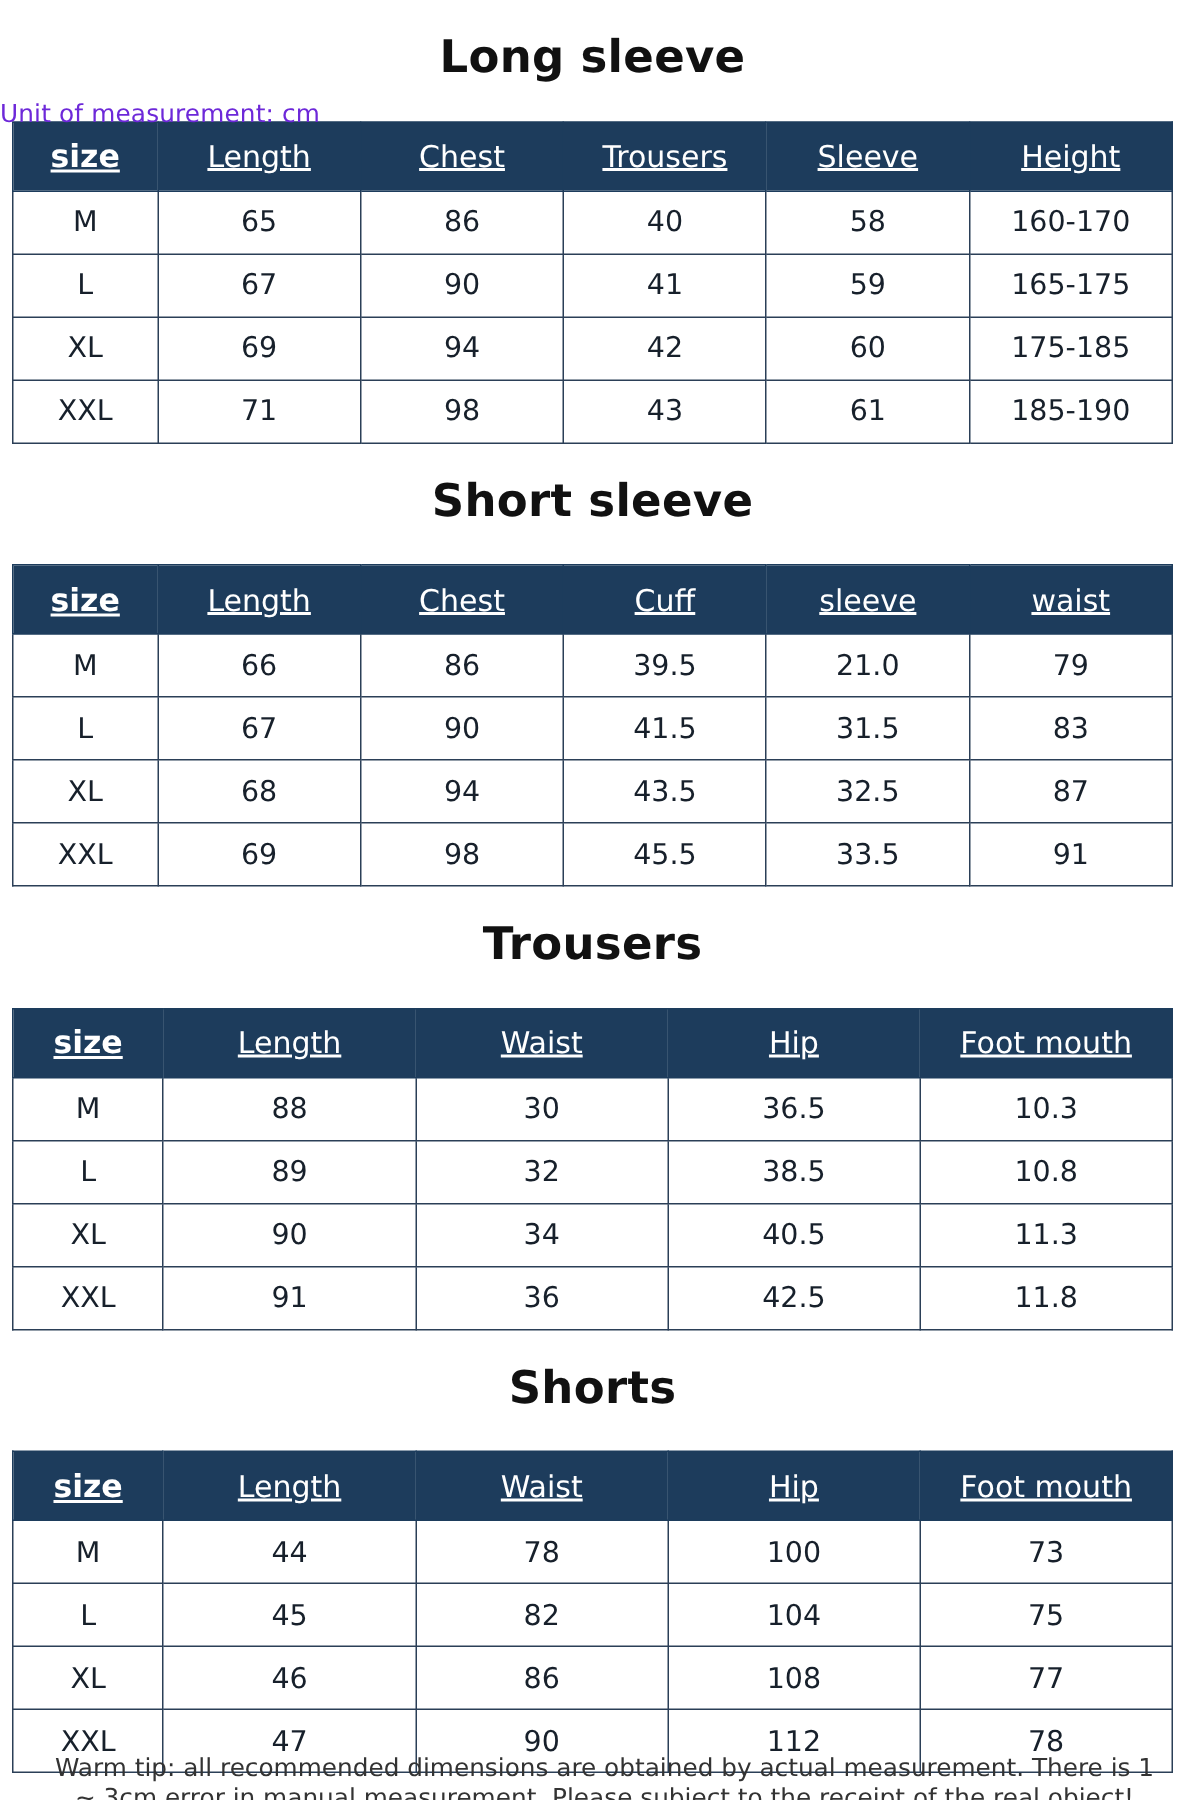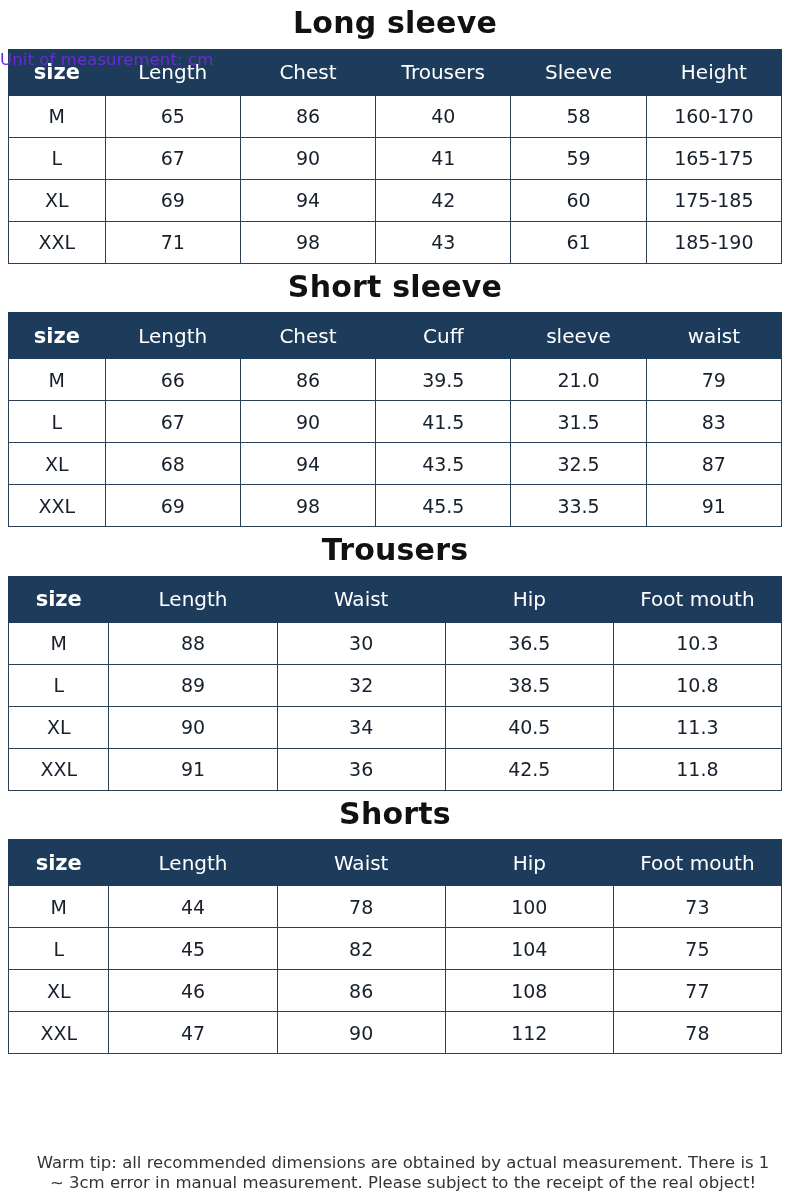--- a/index.html
+++ b/index.html
@@ -32,21 +32,21 @@
   .section {
     margin: 0 0 0 0;
   }
   .section-title {
     text-align: center;
     font-size: 30px;
     font-weight: bold;
     color: #111;
     letter-spacing: 0.2px;
     line-height: 1.05;
-    margin: 0;
+    margin: 16px;
     padding: 7px 0 10px 0;
   }
   table.size-table {
     width: 774px;
     border-collapse: collapse;
     table-layout: fixed;
     margin: 0 auto;
   }
   table.size-table th,
   table.size-table td {
@@ -58,20 +58,21 @@
     padding: 0 2px;
     font-weight: normal;
     vertical-align: middle;
   }
   table.size-table thead th {
     background: #1d3c5c;
     color: #ffffff;
     font-size: 20px;
     height: 45px;
     border: 1px solid #1d3c5c;
+    text-decoration: underline;
   }
   table.size-table thead th.size-head {
     font-weight: bold;
     font-size: 21px;
   }
   .warm-tip {
     position: absolute;
     left: 16px;
     right: 0;
     bottom: 6px;

